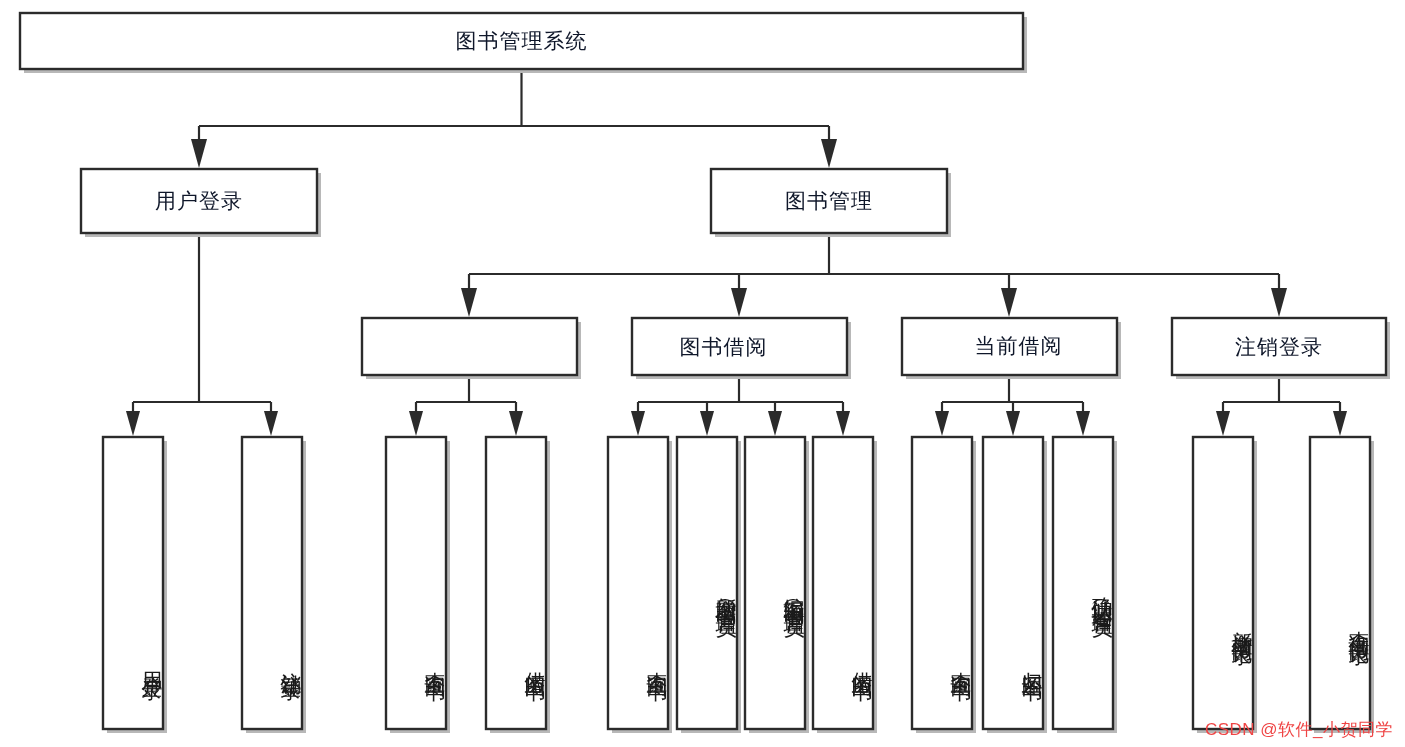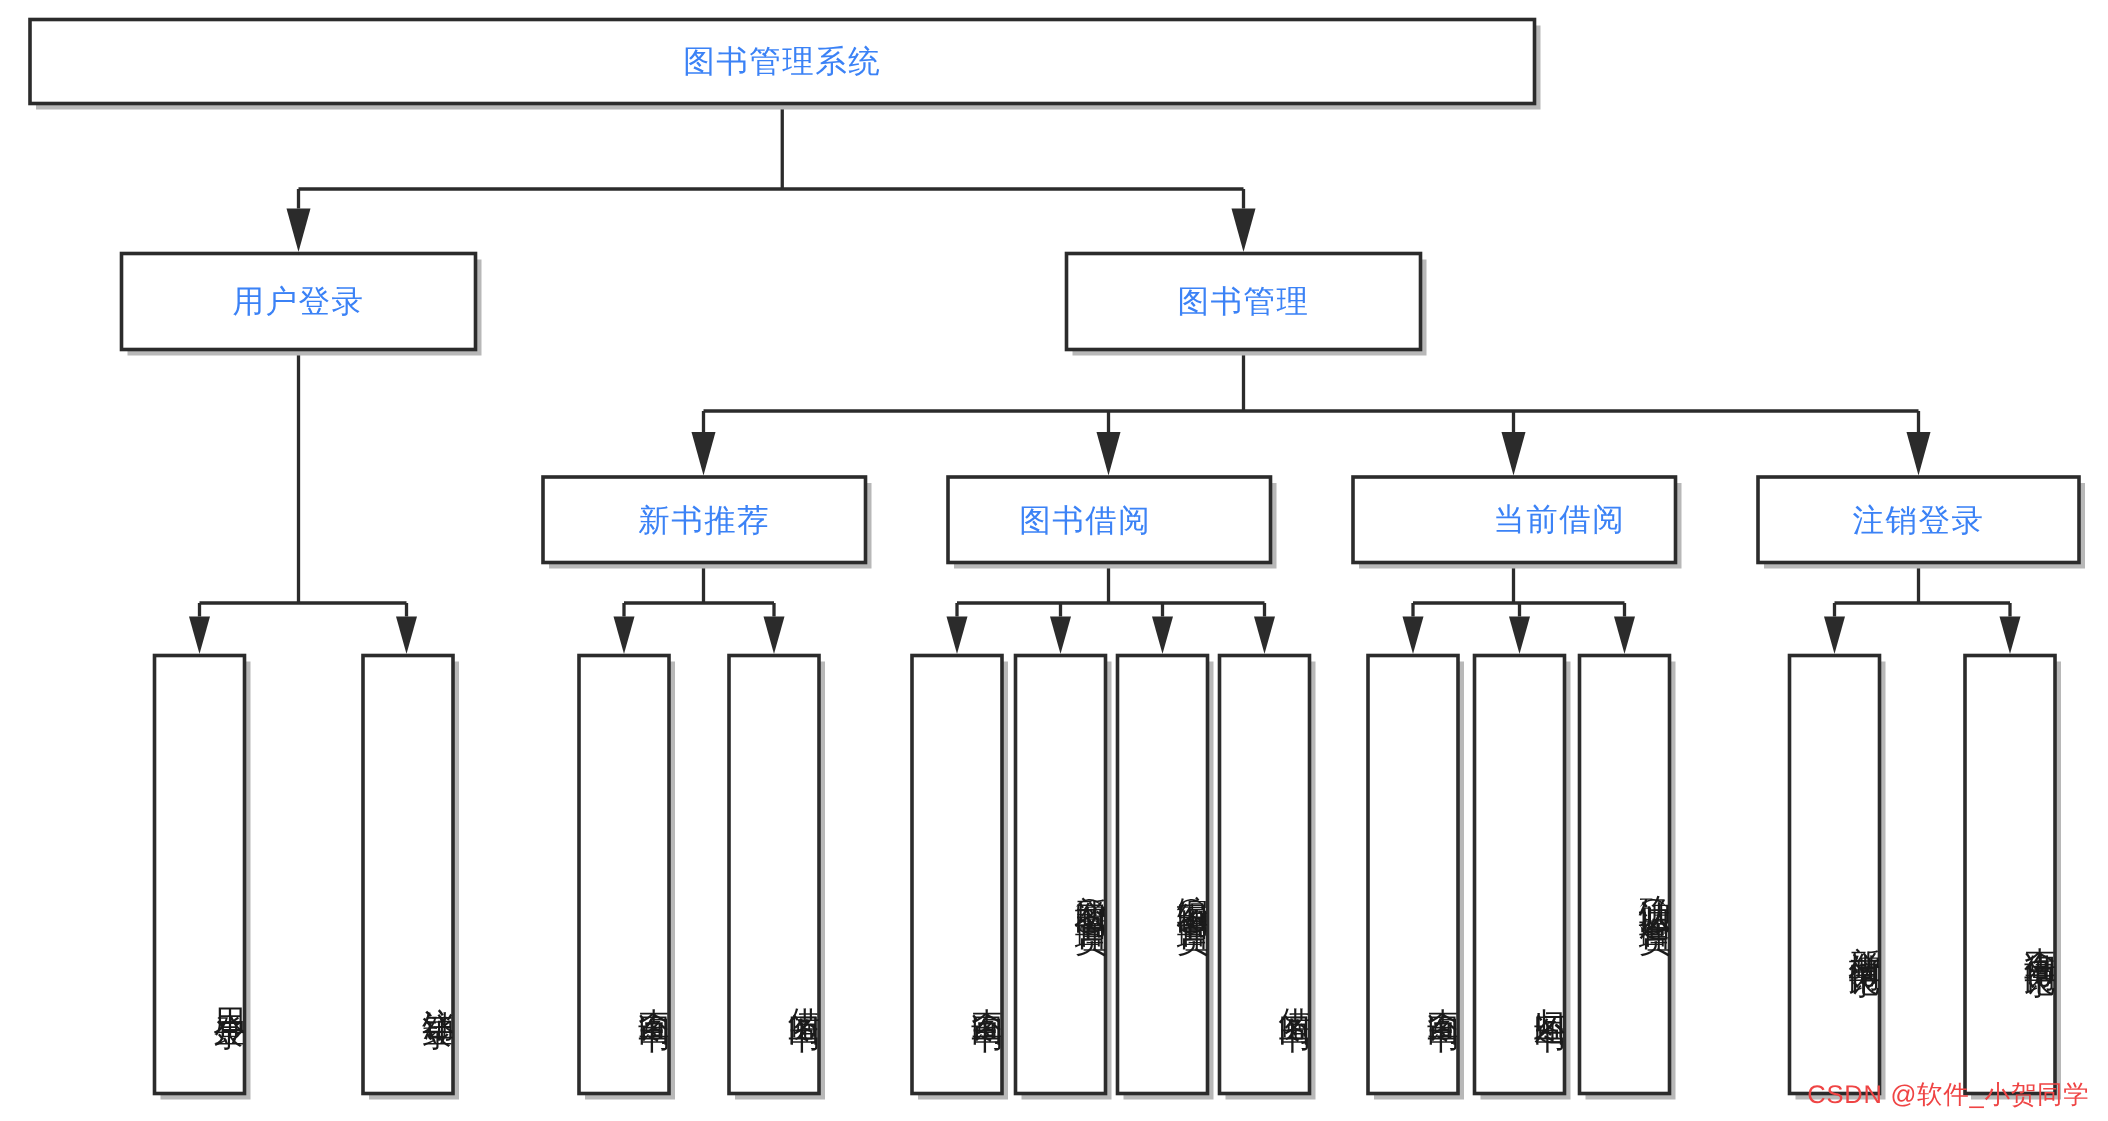--- a/index.html
+++ b/index.html
@@ -57,21 +57,21 @@
     letter-spacing: 3px;
     white-space: nowrap;
     pointer-events: none;
   }
   .hlabel-wrap {
     position: absolute;
     display: flex;
     align-items: center;
     justify-content: center;
     font-size: 21px;
-    color: #3b82f6;
+    color: #0f172a;
     letter-spacing: 1px;
     white-space: nowrap;
     pointer-events: none;
   }
   .watermark {
     position: absolute;
     right: 12px;
     bottom: 6px;
     font-size: 17px;
     color: #ef4444;
@@ -227,23 +227,22 @@
       <rect class="node-shadow" x="1314" y="441" width="60" height="292"></rect>
       <rect class="node-rect" x="1310" y="437" width="60" height="292"></rect>
     </g>
   </svg>
 
   <div class="hlabel-wrap" style="left:20px; top:13px; width:1003px; height:56px;">图书管理系统</div>
 
   <div class="hlabel-wrap" style="left:81px; top:169px; width:236px; height:64px;">用户登录</div>
   <div class="hlabel-wrap" style="left:711px; top:169px; width:236px; height:64px;">图书管理</div>
 
-  <div class="hlabel-wrap" style="left:362px; top:318px; width:215px; height:57px;">新书推荐</div>
   <div class="hlabel-wrap" style="left:632px; top:318px; width:183px; height:57px;">图书借阅</div>
-  <div class="hlabel-wrap" style="left:932px; top:318px; width:215px; height:55px;">当前借阅</div>
+  <div class="hlabel-wrap" style="left:911px; top:318px; width:215px; height:55px;">当前借阅</div>
   <div class="hlabel-wrap" style="left:1172px; top:318px; width:214px; height:57px;">注销登录</div>
 
   <div class="vlabel-wrap" style="left:103px; top:437px; width:60px; height:292px; padding-top:78px;">用户登录</div>
   <div class="vlabel-wrap" style="left:242px; top:437px; width:60px; height:292px; padding-top:78px;">注销登录</div>
   <div class="vlabel-wrap" style="left:386px; top:437px; width:60px; height:292px; padding-top:78px;">查询图书</div>
   <div class="vlabel-wrap" style="left:486px; top:437px; width:60px; height:292px; padding-top:78px;">借阅图书</div>
   <div class="vlabel-wrap" style="left:608px; top:437px; width:60px; height:292px; padding-top:78px;">查询图书</div>
   <div class="vlabel-wrap" style="left:677px; top:437px; width:60px; height:292px; padding-top:10px;">新增图书（管理员）</div>
   <div class="vlabel-wrap" style="left:745px; top:437px; width:60px; height:292px; padding-top:10px;">编辑图书（管理员）</div>
   <div class="vlabel-wrap" style="left:813px; top:437px; width:60px; height:292px; padding-top:78px;">借阅图书</div>

